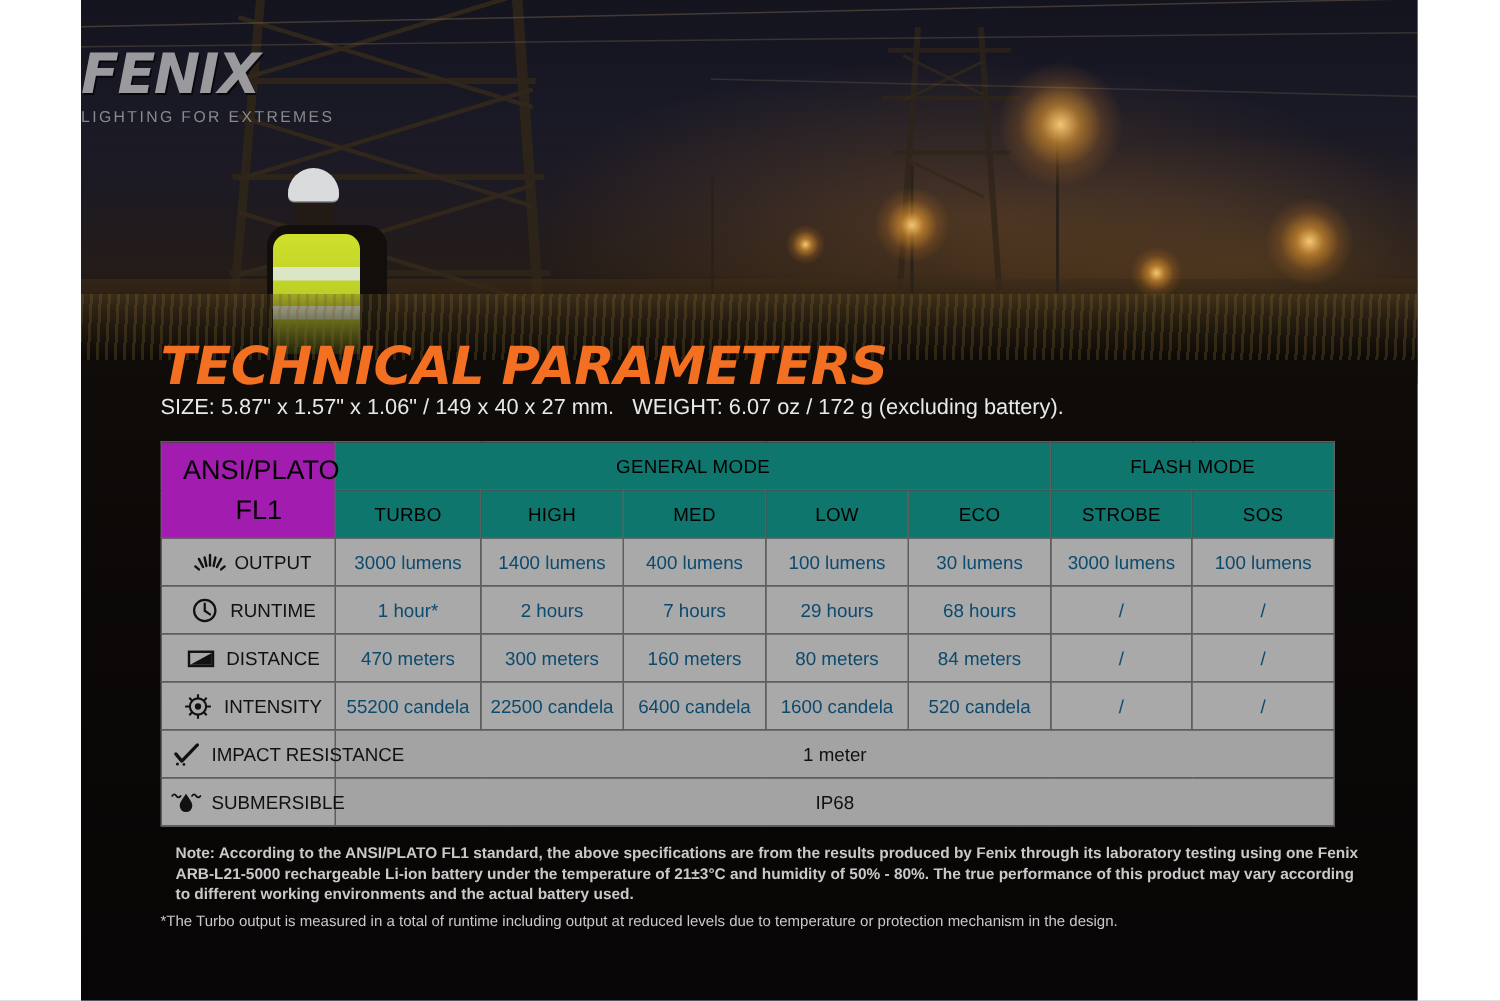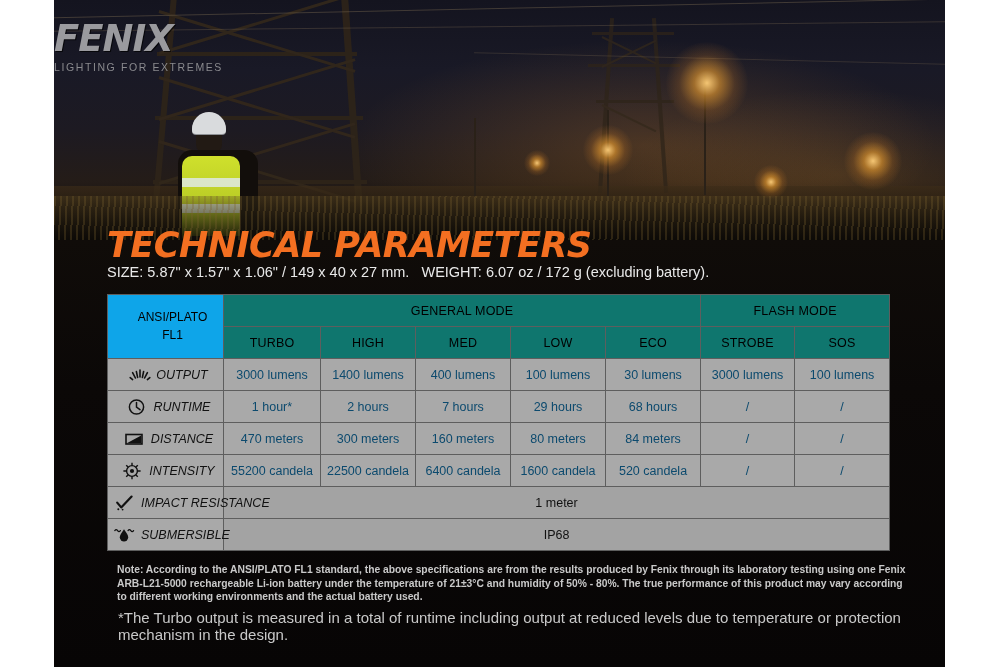--- a/index.html
+++ b/index.html
@@ -120,21 +120,21 @@
     left: 0; top: 196px; width: 100%; height: 46px;
     background:
       repeating-linear-gradient(93deg, rgba(120,96,46,0.30) 0 2px, rgba(0,0,0,0) 2px 6px),
       linear-gradient(180deg, rgba(90,72,34,0.30), rgba(10,8,6,0.95));
   }
 
   
   #logo {
     position: absolute;
     left: 54px;
-    top: 20px;
+    top: 31px;
     width: 200px;
     user-select: none;
   }
   .logo-word {
     font-family: "DejaVu Sans", sans-serif;
     font-size: 37px;
     font-weight: bold;
     font-style: italic;
     letter-spacing: -1px;
     color: #9a9a9e;
@@ -194,43 +194,43 @@
     font-weight: normal;
   }
   .hdr {
     background: #0f766e;
     color: #000;
     font-weight: bold;
     font-size: 12.5px;
     letter-spacing: 0.2px;
   }
   .hdr-left {
-    background: #0ea5e9;
+    background: #a21caf;
     color: #000;
     font-weight: bold;
-    font-size: 12px;
+    font-size: 18px;
     text-align: left;
     padding-left: 14px !important;
     line-height: 1.45;
     margin-top: 25px;
   }
   .cell {
     background: #a9a9a9;
     color: #0c4a6e;
   }
   .rowlabel {
     background: #a9a9a9;
     color: #111;
     font-weight: bold;
     font-size: 12.5px;
     text-align: left;
     padding-left: 6px !important;
     white-space: nowrap;
   }
-  .rowlabel .lbl { vertical-align: middle; font-style: italic; }
+  .rowlabel .lbl { vertical-align: middle; }
   .ico {
     display: inline-block;
     width: 22px;
     height: 18px;
     vertical-align: middle;
     margin-right: 5px;
     position: relative;
   }
   .ico svg { display: block; }
   .merged {
@@ -244,24 +244,24 @@
     left: 117px;
     top: 563px;
     width: 790px;
     font-size: 10.3px;
     line-height: 1.32;
     color: #c9c9c9;
     font-weight: bold;
   }
   #note2 {
     position: absolute;
-    left: 118px;
+    left: 107px;
     top: 609px;
     width: 790px;
-    font-size: 15px;
+    font-size: 10px;
     color: #c9c9c9;
   }
 </style>
 </head>
 <body>
 
 <div id="stage">
 
   <div id="panel">
     <div class="sky"></div>

